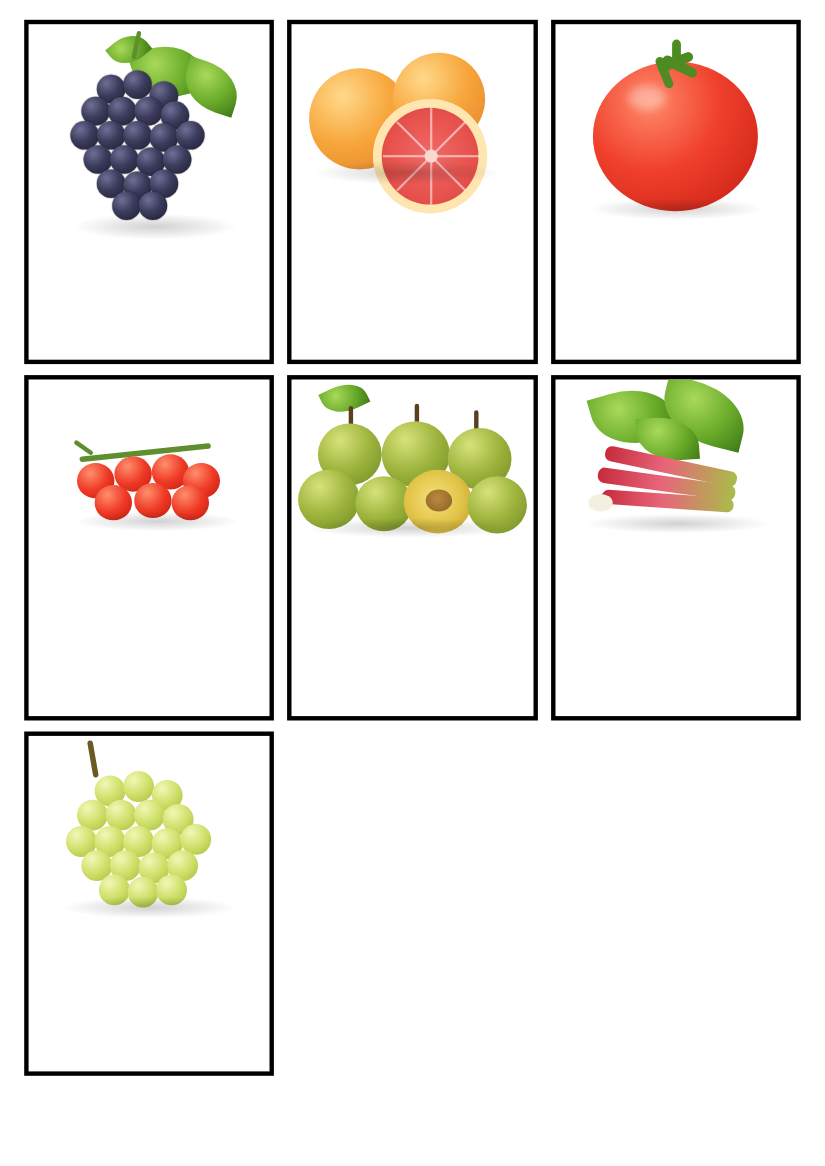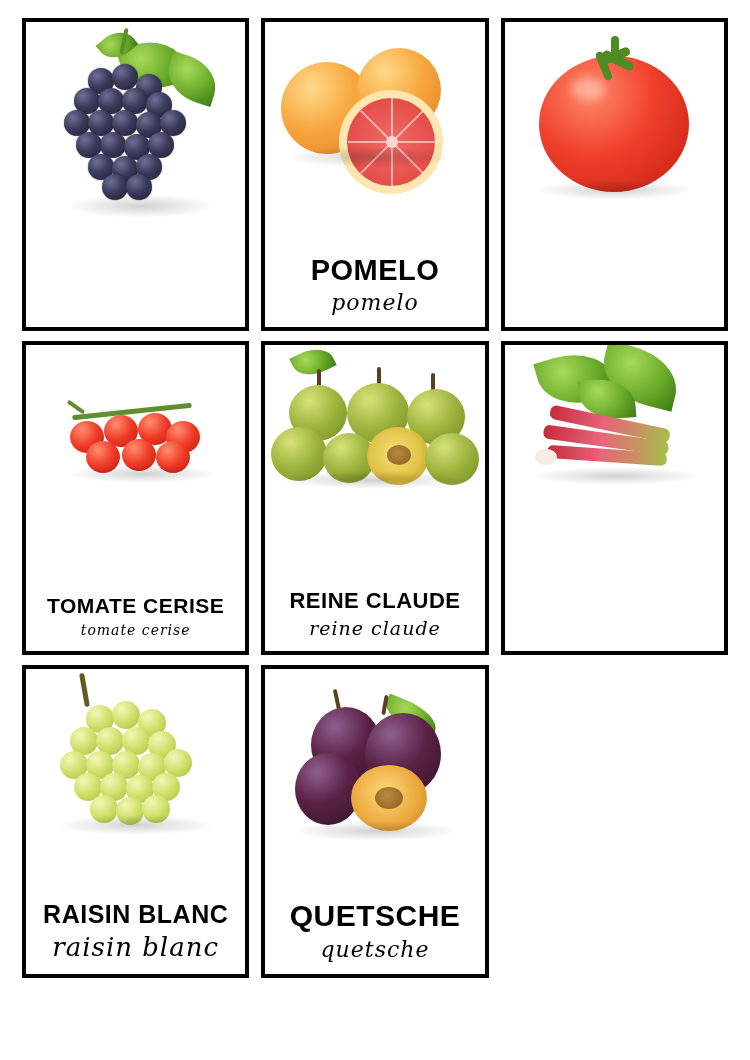--- a/index.html
+++ b/index.html
@@ -193,24 +193,20 @@
           <div class="seg" style="width:2px;height:44px;left:126px;top:76px;transform:rotate(90deg);"></div>
           <div class="seg" style="width:2px;height:44px;left:126px;top:76px;transform:rotate(135deg);"></div>
           <div class="seg" style="width:2px;height:44px;left:126px;top:76px;transform:rotate(180deg);"></div>
           <div class="seg" style="width:2px;height:44px;left:126px;top:76px;transform:rotate(225deg);"></div>
           <div class="seg" style="width:2px;height:44px;left:126px;top:76px;transform:rotate(270deg);"></div>
           <div class="seg" style="width:2px;height:44px;left:126px;top:76px;transform:rotate(315deg);"></div>
           <div class="blob" style="width:12px;height:12px;left:121px;top:114px;background:#f7d9cf;"></div>
           <div class="shadow-ell" style="width:170px;height:22px;left:20px;top:124px;"></div>
         </div>
       </div>
-      <div class="card-caption">
-        <div class="caption-upper">POMELO</div>
-        <div class="caption-cursive">pomelo</div>
-      </div>
     </div>
 
     <div class="card c2">
       <div class="card-image">
         <div class="art">
           <div class="blob tomato-body" style="width:150px;height:136px;left:34px;top:34px;"></div>
           <div class="tomato-stem" style="position:absolute;width:34px;height:9px;left:92px;top:30px;border-radius:5px;transform:rotate(-22deg);"></div>
           <div class="tomato-stem" style="position:absolute;width:34px;height:9px;left:96px;top:34px;border-radius:5px;transform:rotate(26deg);"></div>
           <div class="tomato-stem" style="position:absolute;width:30px;height:8px;left:84px;top:40px;border-radius:5px;transform:rotate(68deg);"></div>
           <div class="tomato-stem" style="position:absolute;width:8px;height:20px;left:106px;top:14px;border-radius:4px;"></div>
@@ -227,24 +223,20 @@
           <div class="vine" style="width:20px;height:4px;left:40px;top:60px;transform:rotate(35deg);"></div>
           <div class="blob cherry" style="width:34px;height:32px;left:44px;top:76px;"></div>
           <div class="blob cherry" style="width:34px;height:32px;left:78px;top:70px;"></div>
           <div class="blob cherry" style="width:34px;height:32px;left:112px;top:68px;"></div>
           <div class="blob cherry" style="width:34px;height:32px;left:140px;top:76px;"></div>
           <div class="blob cherry" style="width:34px;height:32px;left:60px;top:96px;"></div>
           <div class="blob cherry" style="width:34px;height:32px;left:96px;top:94px;"></div>
           <div class="blob cherry" style="width:34px;height:32px;left:130px;top:96px;"></div>
           <div class="shadow-ell" style="width:150px;height:18px;left:42px;top:120px;"></div>
         </div>
-      </div>
-      <div class="card-caption">
-        <div class="caption-upper">TOMATE CERISE</div>
-        <div class="caption-cursive">tomate cerise</div>
       </div>
     </div>
 
 
     <div class="card c5">
       <div class="card-image">
         <div class="art">
           <div class="leaf" style="width:40px;height:26px;left:28px;top:4px;transform:rotate(-26deg);"></div>
           <div class="vine" style="width:4px;height:22px;left:52px;top:24px;background:#5b4020;"></div>
           <div class="vine" style="width:4px;height:20px;left:112px;top:22px;background:#5b4020;"></div>
@@ -252,24 +244,20 @@
           <div class="blob gage" style="width:58px;height:56px;left:24px;top:40px;"></div>
           <div class="blob gage" style="width:62px;height:60px;left:82px;top:38px;"></div>
           <div class="blob gage" style="width:58px;height:56px;left:142px;top:44px;"></div>
           <div class="blob gage" style="width:56px;height:54px;left:6px;top:82px;"></div>
           <div class="blob gage" style="width:52px;height:50px;left:58px;top:88px;"></div>
           <div class="blob gage-cut" style="width:62px;height:58px;left:102px;top:82px;"></div>
           <div class="blob gage-pit" style="width:24px;height:20px;left:122px;top:100px;"></div>
           <div class="blob gage" style="width:54px;height:52px;left:160px;top:88px;"></div>
           <div class="shadow-ell" style="width:190px;height:18px;left:12px;top:126px;"></div>
         </div>
-      </div>
-      <div class="card-caption">
-        <div class="caption-upper">REINE CLAUDE</div>
-        <div class="caption-cursive">reine claude</div>
       </div>
     </div>
 
     <div class="card c6">
       <div class="card-image">
         <div class="art">
           <div class="leaf" style="width:74px;height:52px;left:34px;top:8px;transform:rotate(-16deg);"></div>
           <div class="leaf" style="width:78px;height:54px;left:96px;top:4px;transform:rotate(14deg);"></div>
           <div class="leaf" style="width:56px;height:40px;left:74px;top:34px;transform:rotate(-4deg);"></div>
           <div class="rhu-stalk" style="width:122px;height:14px;left:44px;top:72px;transform:rotate(12deg);"></div>
@@ -300,40 +288,17 @@
           <div class="blob grape-white" style="width:28px;height:28px;left:48px;top:104px;"></div>
           <div class="blob grape-white" style="width:28px;height:28px;left:74px;top:104px;"></div>
           <div class="blob grape-white" style="width:28px;height:28px;left:100px;top:106px;"></div>
           <div class="blob grape-white" style="width:28px;height:28px;left:126px;top:104px;"></div>
           <div class="blob grape-white" style="width:28px;height:28px;left:64px;top:126px;"></div>
           <div class="blob grape-white" style="width:28px;height:28px;left:90px;top:128px;"></div>
           <div class="blob grape-white" style="width:28px;height:28px;left:116px;top:126px;"></div>
           <div class="shadow-ell" style="width:160px;height:20px;left:30px;top:146px;"></div>
         </div>
       </div>
-      <div class="card-caption">
-        <div class="caption-upper">RAISIN BLANC</div>
-        <div class="caption-cursive">raisin blanc</div>
-      </div>
-    </div>
-
-    <div class="card c8">
-      <div class="card-image">
-        <div class="art">
-          <div class="leaf" style="width:56px;height:26px;left:118px;top:34px;transform:rotate(22deg);"></div>
-          <div class="vine" style="width:4px;height:22px;left:70px;top:20px;background:#5b4020;transform:rotate(-12deg);"></div>
-          <div class="vine" style="width:4px;height:20px;left:118px;top:26px;background:#5b4020;transform:rotate(10deg);"></div>
-          <div class="blob plum" style="width:70px;height:76px;left:46px;top:38px;"></div>
-          <div class="blob plum" style="width:76px;height:82px;left:100px;top:44px;"></div>
-          <div class="blob plum" style="width:66px;height:72px;left:30px;top:84px;"></div>
-          <div class="blob plum-cut" style="width:76px;height:66px;left:86px;top:96px;"></div>
-          <div class="blob gage-pit" style="width:28px;height:22px;left:110px;top:118px;"></div>
-          <div class="shadow-ell" style="width:170px;height:20px;left:26px;top:152px;"></div>
-        </div>
-      </div>
-      <div class="card-caption">
-        <div class="caption-upper">QUETSCHE</div>
-        <div class="caption-cursive">quetsche</div>
-      </div>
-    </div>
+    </div>
+
 
   </div>
 </div>
 
 </body></html>

